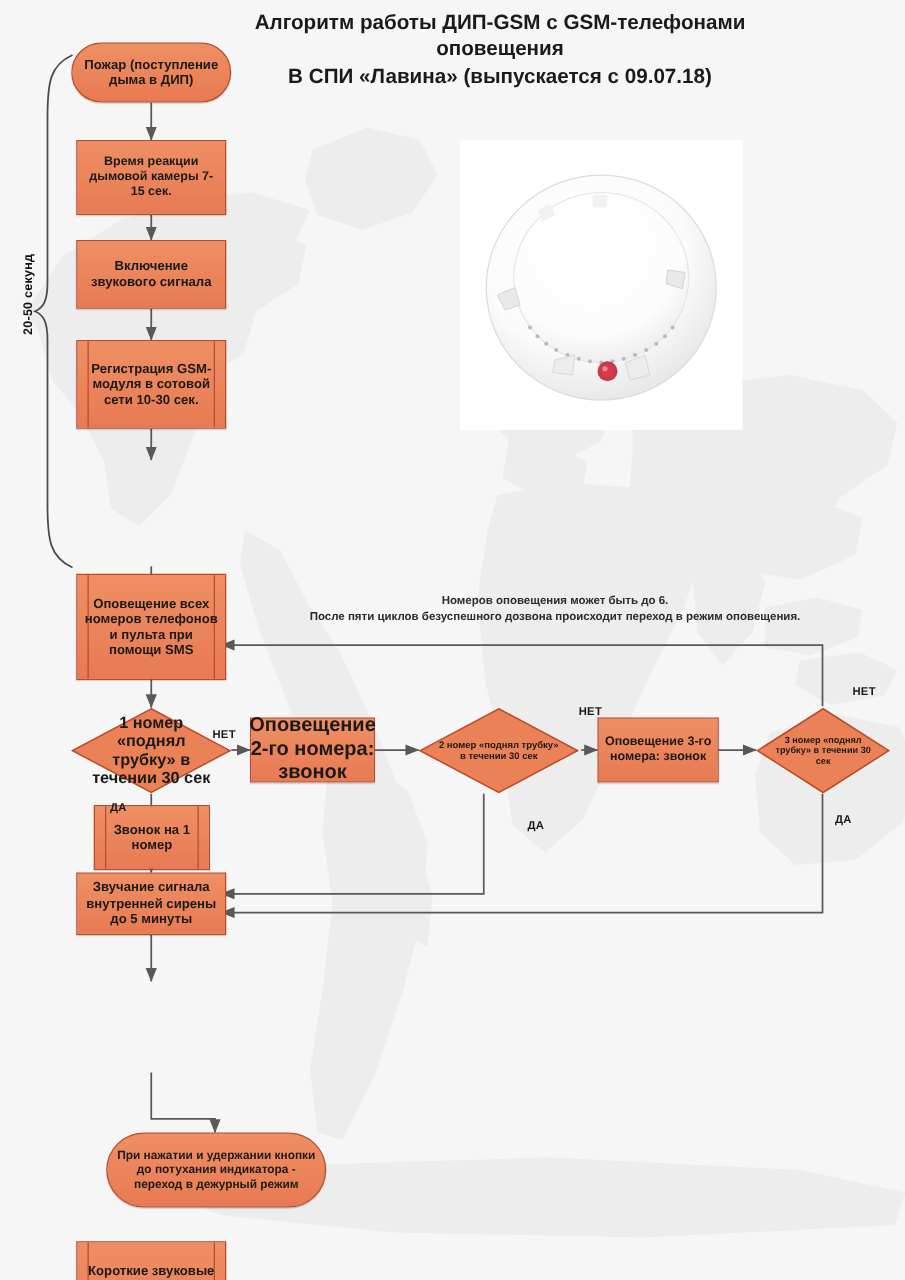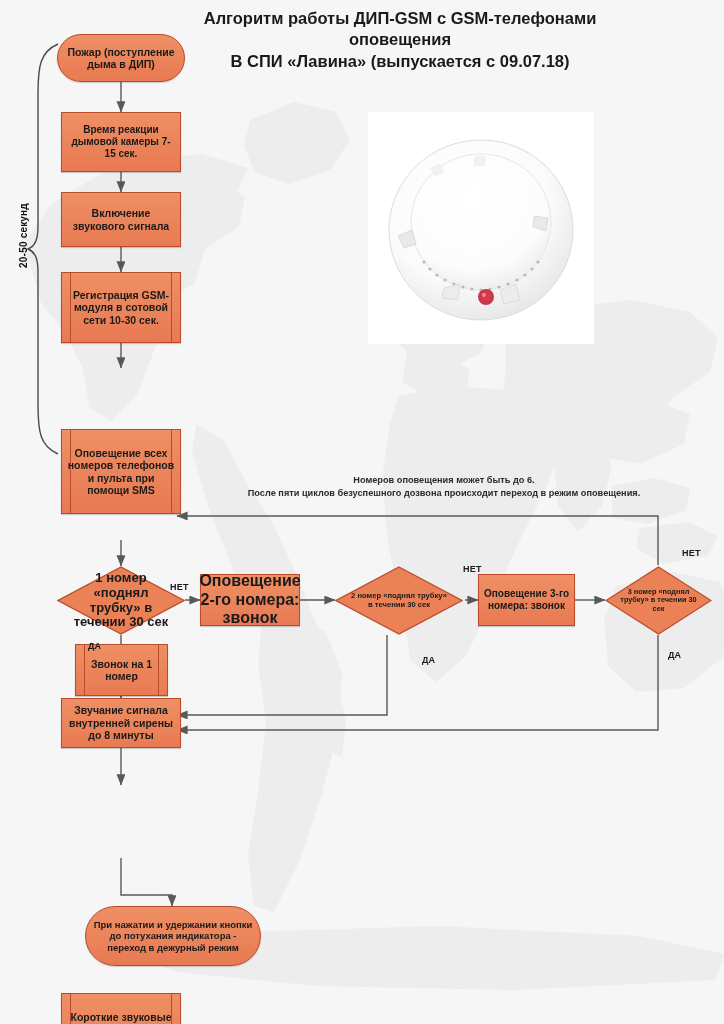--- a/index.html
+++ b/index.html
@@ -194,21 +194,21 @@
   </div>
 
   <div class="node rect" style="left:61px;top:192px;width:120px;height:55px;font-size:10.5px;">
     <span class="nodetext">Включение звукового сигнала</span>
   </div>
 
   <div class="node rect predef" style="left:61px;top:272px;width:120px;height:71px;font-size:10.5px;">
     <span class="nodetext">Регистрация GSM-модуля в сотовой сети 10-30 сек.</span>
   </div>
 
-  <div class="node rect predef" style="left:61px;top:358px;width:120px;height:85px;font-size:10.5px;">
+  <div class="node rect predef" style="left:61px;top:388px;width:120px;height:85px;font-size:10.5px;">
     <span class="nodetext">Оповещение всех номеров телефонов и пульта при помощи SMS</span>
   </div>
 
   <div class="node rect predef" style="left:75px;top:488px;width:93px;height:52px;font-size:10.5px;">
     <span class="nodetext">Звонок на 1 номер</span>
   </div>
 
   <div class="diamond" style="left:57px;top:566px;width:128px;height:69px;">
     <svg class="dshape" viewBox="0 0 128 69" preserveAspectRatio="none">
       <polygon points="64,1 127,34.5 64,68 1,34.5" fill="#eb8257" stroke="#b94a2b" stroke-width="1.2"></polygon>
@@ -232,21 +232,21 @@
   </div>
 
   <div class="diamond" style="left:605px;top:566px;width:107px;height:69px;">
     <svg class="dshape" viewBox="0 0 107 69" preserveAspectRatio="none">
       <polygon points="53.5,1 106,34.5 53.5,68 1,34.5" fill="#eb8257" stroke="#b94a2b" stroke-width="1.2"></polygon>
     </svg>
     <div class="dlabel" style="font-size:7.3px;padding:0 9px;">3 номер «поднял трубку» в течении 30 сек</div>
   </div>
 
   <div class="node rect" style="left:61px;top:698px;width:120px;height:50px;font-size:10.5px;">
-    <span class="nodetext">Звучание сигнала внутренней сирены до 8  минуты</span>
+    <span class="nodetext">Звучание сигнала внутренней сирены до 5  минуты</span>
   </div>
 
   <div class="node rect predef" style="left:61px;top:785px;width:120px;height:73px;font-size:10.5px;">
     <span class="nodetext">Короткие звуковые сигналы 1 раз в минуту</span>
   </div>
 
   <div class="node oval" style="left:85px;top:906px;width:176px;height:60px;font-size:9.5px;">
     <span class="nodetext">При нажатии  и удержании кнопки до потухания индикатора - переход в дежурный режим</span>
   </div>
 

